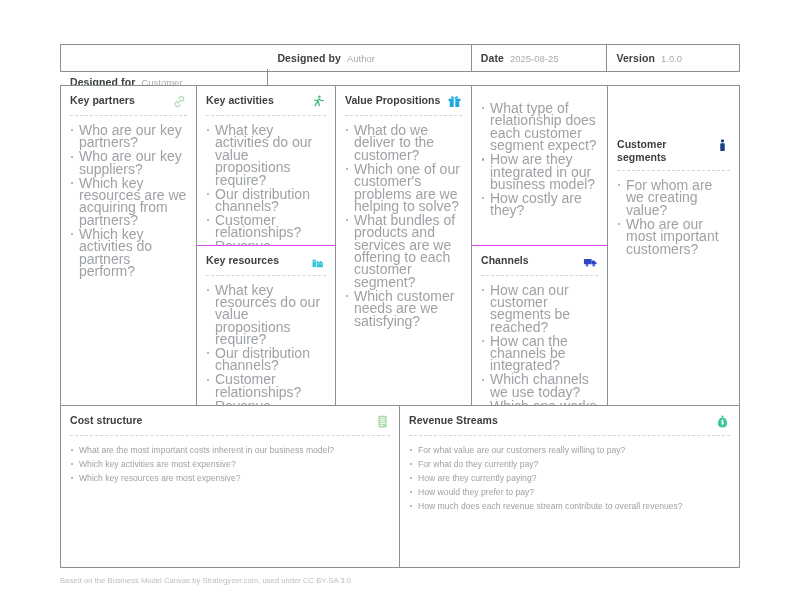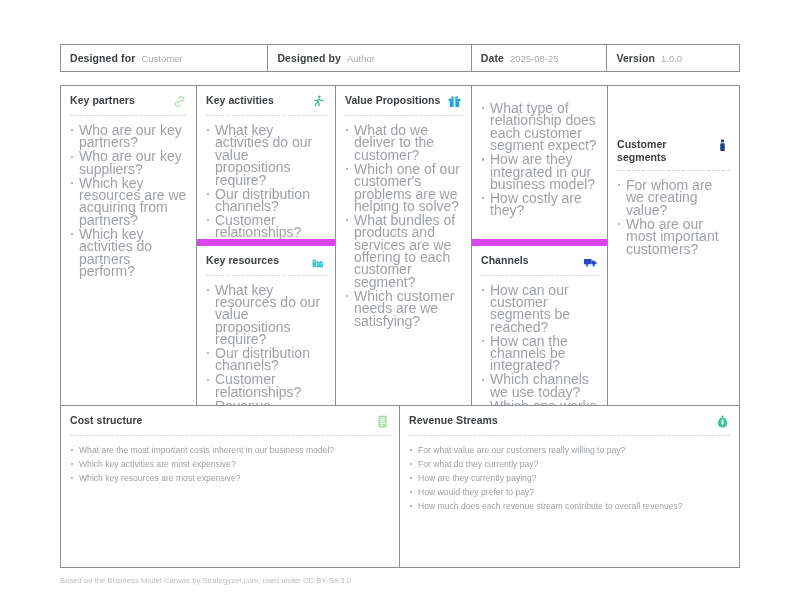--- a/index.html
+++ b/index.html
@@ -30,21 +30,21 @@
   .meta-cell {
     display: flex;
     align-items: center;
     height: 100%;
     padding: 0 9px;
     border-right: 1px solid #8a8f94;
     overflow: hidden;
     white-space: nowrap;
   }
   .meta-cell:last-child { border-right: none; }
-  .meta-cell.designed-for { width: 208px; }
+  .meta-cell.designed-for { width: 208px; margin-top: 24px; }
   .meta-cell.designed-by  { width: 204px; }
   .meta-cell.date         { width: 136px; }
   .meta-cell.version      { width: 132px; }
 
   .meta-label {
     font-size: 10.5px;
     font-weight: bold;
     color: #3c4043;
     letter-spacing: .1px;
   }
@@ -86,21 +86,21 @@
   .col.key-partners          { width: 136px; }
   .col.activities-resources  { width: 139px; }
   .col.value-props           { width: 136px; }
   .col.relationships-channels{ width: 136px; }
   .col.customer-segments     { width: 131px; margin-top: 44px; }
 
   .col.cost-structure  { width: 339px; border-right: 1px solid #8a8f94; }
   .col.revenue-streams { width: 339px; border-right: none; }
 
   .half { height: 50%; display: flex; flex-direction: column; }
-  .half.upper { border-bottom: 7px solid #d946ef; }
+  .half.upper { border-bottom: 1px solid #d946ef; }
 
   
   .block {
     flex: 1;
     display: flex;
     flex-direction: column;
     padding: 8px 9px 6px 9px;
     overflow: hidden;
   }
 

